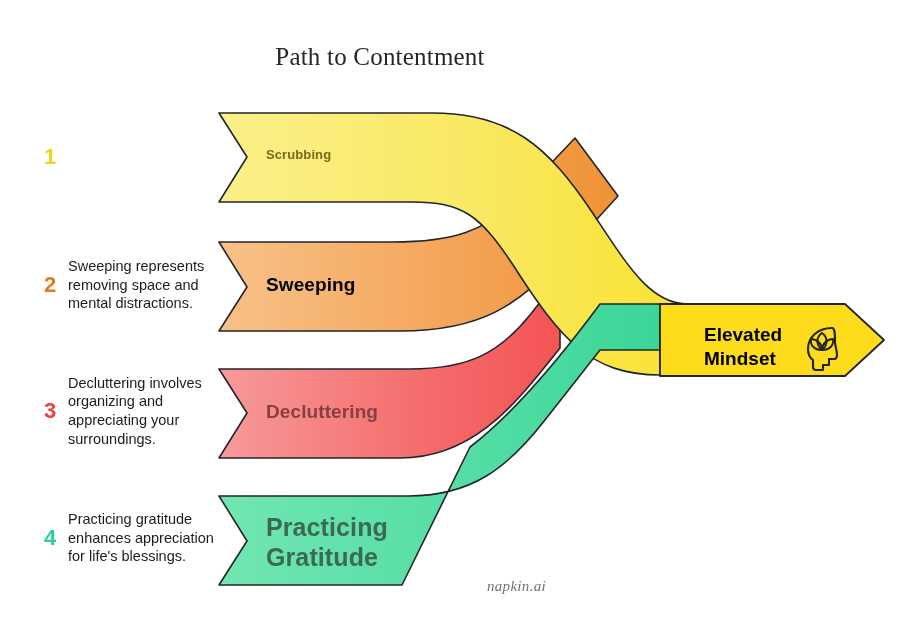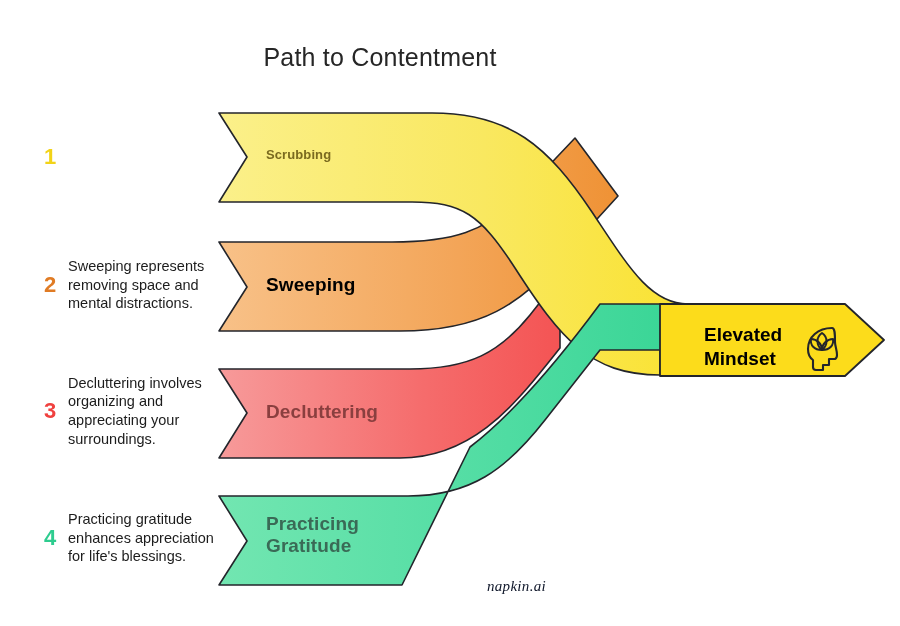--- a/index.html
+++ b/index.html
@@ -28,20 +28,21 @@
     position: absolute;
     left: 0;
     top: 42px;
     width: 760px;
     text-align: center;
     font-size: 25px;
     font-weight: 400;
     color: #262626;
     letter-spacing: 0.2px;
     line-height: 1.2;
+    font-family: Liberation Serif, serif;
   }
 
   
   .step {
     position: absolute;
     display: flex;
     align-items: center;
     width: 175px;
     left: 44px;
   }
@@ -70,21 +71,21 @@
   .band-label {
     position: absolute;
     font-weight: 700;
     letter-spacing: 0.1px;
     line-height: 1.18;
     white-space: pre-line;
   }
   #label-scrubbing   { left: 266px; top: 147px; font-size: 13px; color: #7a6a1f; text-align: right; }
   #label-sweeping    { left: 266px; top: 274px; font-size: 19px; color: #000000; }
   #label-decluttering{ left: 266px; top: 401px; font-size: 19px; color: #8a3f3f; }
-  #label-gratitude   { left: 266px; top: 513px; font-size: 19px; color: #3a6a56; }
+  #label-gratitude   { left: 266px; top: 513px; font-size: 25px; color: #3a6a56; }
 
   #label-outcome {
     position: absolute;
     left: 704px;
     top: 323px;
     font-size: 19px;
     font-weight: 700;
     line-height: 1.25;
     color: #000000;
     white-space: pre-line;
@@ -100,21 +101,21 @@
   }
 
   
   #watermark {
     position: absolute;
     left: 487px;
     top: 578px;
     font-family: "Liberation Serif", serif;
     font-style: italic;
     font-size: 15px;
-    color: #0f172a;
+    color: #737373;
     letter-spacing: 0.3px;
   }
 </style>
 </head>
 <body>
 
 <svg id="canvas" viewBox="0 0 900 626" xmlns="http://www.w3.org/2000/svg">
 
   <defs>
     <linearGradient id="gradYellow" x1="0" y1="0" x2="1" y2="0">

